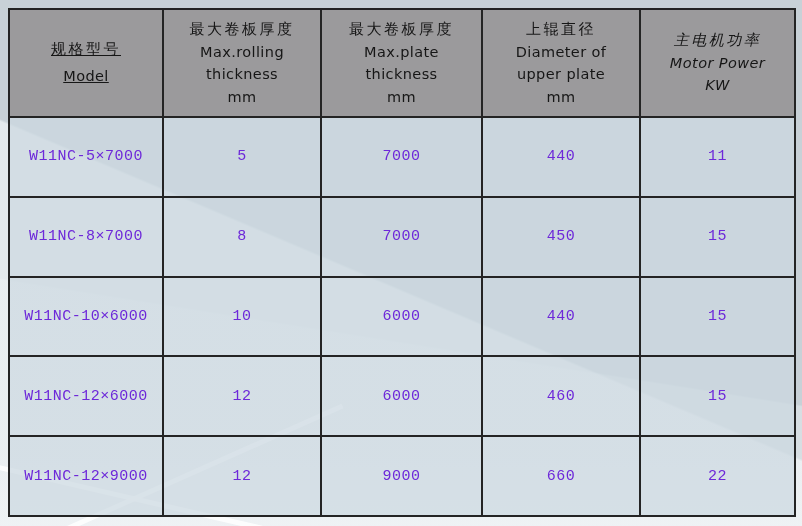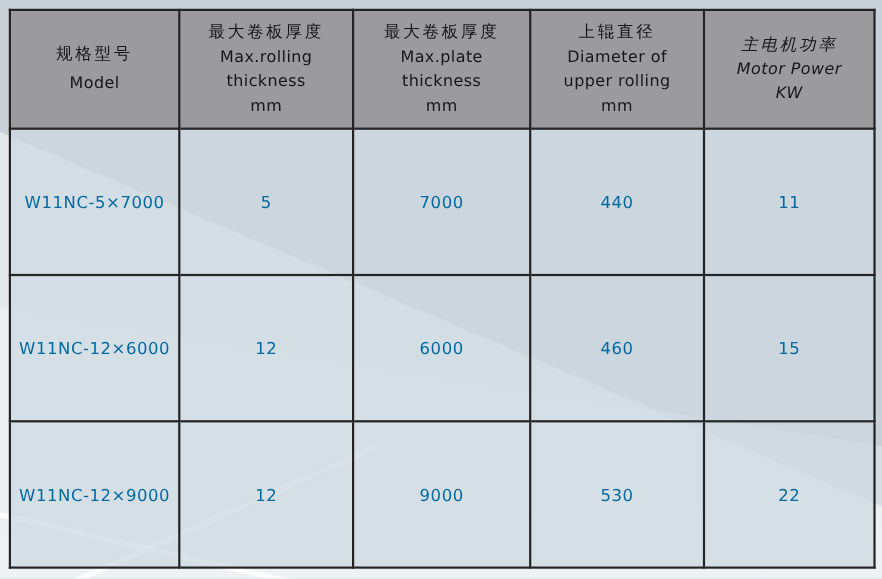--- a/index.html
+++ b/index.html
@@ -63,31 +63,32 @@
     line-height: 22.5px;
     white-space: nowrap;
   }
   .head-inner .h-en {
     font-size: 14.5px;
     letter-spacing: 0.4px;
     line-height: 22.5px;
     white-space: nowrap;
   }
   .head-inner.two-line .h-zh,
-  .head-inner.two-line .h-en { line-height: 27px; }
+  .head-inner.two-line .h-en { line-height: 27px; text-decoration: underline; }
   .head-inner.spread {
     height: 86px;
     justify-content: center;
     font-style: italic;
   }
   .spec tbody td {
     background: rgba(204,216,224,0.72);
     font-size: 15px;
-    color: #0369a1;
+    color: #6d28d9;
     letter-spacing: 0.5px;
+    font-family: Liberation Mono, monospace;
   }
 </style>
 </head>
 <body>
 
 <div class="ribbon r1"></div>
 <div class="ribbon r2"></div>
 
 <table class="spec">
   <colgroup>
@@ -118,21 +119,21 @@
           <div class="h-zh">最大卷板厚度</div>
           <div class="h-en">Max.plate</div>
           <div class="h-en">thickness</div>
           <div class="h-en">mm</div>
         </div>
       </th>
       <th>
         <div class="head-inner">
           <div class="h-zh">上辊直径</div>
           <div class="h-en">Diameter of</div>
-          <div class="h-en">upper rolling</div>
+          <div class="h-en">upper plate</div>
           <div class="h-en">mm</div>
         </div>
       </th>
       <th>
         <div class="head-inner spread">
           <div class="h-zh">主电机功率</div>
           <div class="h-en">Motor Power</div>
           <div class="h-en">KW</div>
         </div>
       </th>
@@ -140,27 +141,41 @@
   </thead>
   <tbody>
       <tr>
     <td>W11NC-5×7000</td>
     <td>5</td>
     <td>7000</td>
     <td>440</td>
     <td>11</td>
   </tr>
       <tr>
+    <td>W11NC-8×7000</td>
+    <td>8</td>
+    <td>7000</td>
+    <td>450</td>
+    <td>15</td>
+  </tr>
+      <tr>
+    <td>W11NC-10×6000</td>
+    <td>10</td>
+    <td>6000</td>
+    <td>440</td>
+    <td>15</td>
+  </tr>
+      <tr>
     <td>W11NC-12×6000</td>
     <td>12</td>
     <td>6000</td>
     <td>460</td>
     <td>15</td>
   </tr>
       <tr>
     <td>W11NC-12×9000</td>
     <td>12</td>
     <td>9000</td>
-    <td>530</td>
+    <td>660</td>
     <td>22</td>
   </tr>
     </tbody>
 </table>
 
 </body></html>

